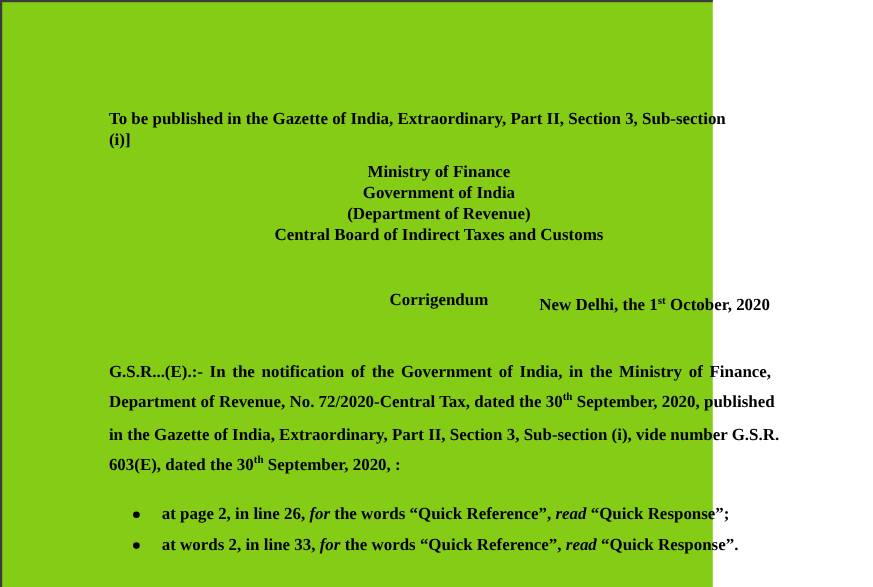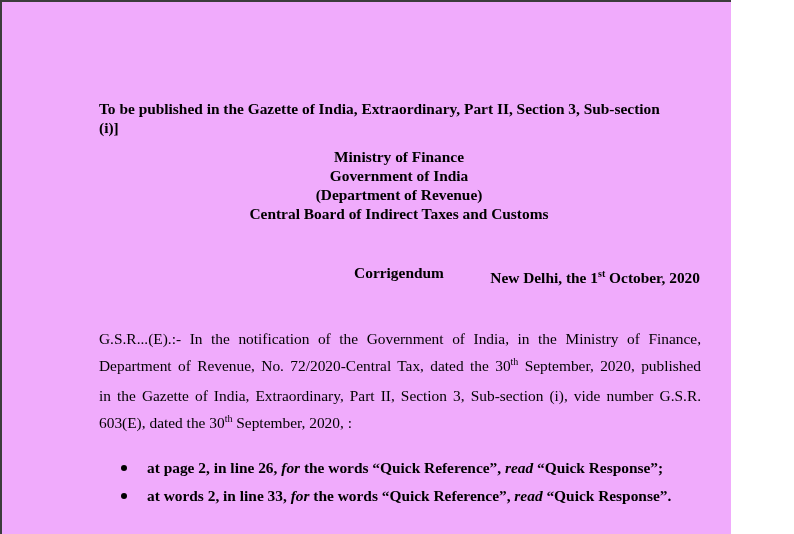--- a/index.html
+++ b/index.html
@@ -12,26 +12,26 @@
       height: 534px;
       overflow: hidden;
       position: relative;
       font-family: "Liberation Serif", "DejaVu Serif", serif;
       color: #000000;
     }
     .page {
       position: absolute;
       left: 0;
       top: 0;
-      width: 731px;
+      width: 648px;
       height: 534px;
       box-sizing: border-box;
       border-top: 2px solid #3c3c3c;
       border-left: 2px solid #3c3c3c;
-      background: #f0abfc;
+      background: #84cc16;
     }
     .header-note {
       position: absolute;
       left: 97px;
       top: 97px;
       width: 600px;
       font-weight: bold;
       font-size: 15.4px;
       line-height: 19px;
     }
@@ -81,20 +81,21 @@
       width: 602px;
       font-size: 15.4px;
       line-height: 27.3px;
       text-align: justify;
     }
     .body-para .line {
       display: block;
       text-align: justify;
       text-align-last: justify;
       white-space: nowrap;
+      font-weight: bold;
     }
     .body-para .line.last {
       text-align-last: left;
     }
     .bullets {
       position: absolute;
       left: 97px;
       top: 452px;
       width: 602px;
       margin: 0;

